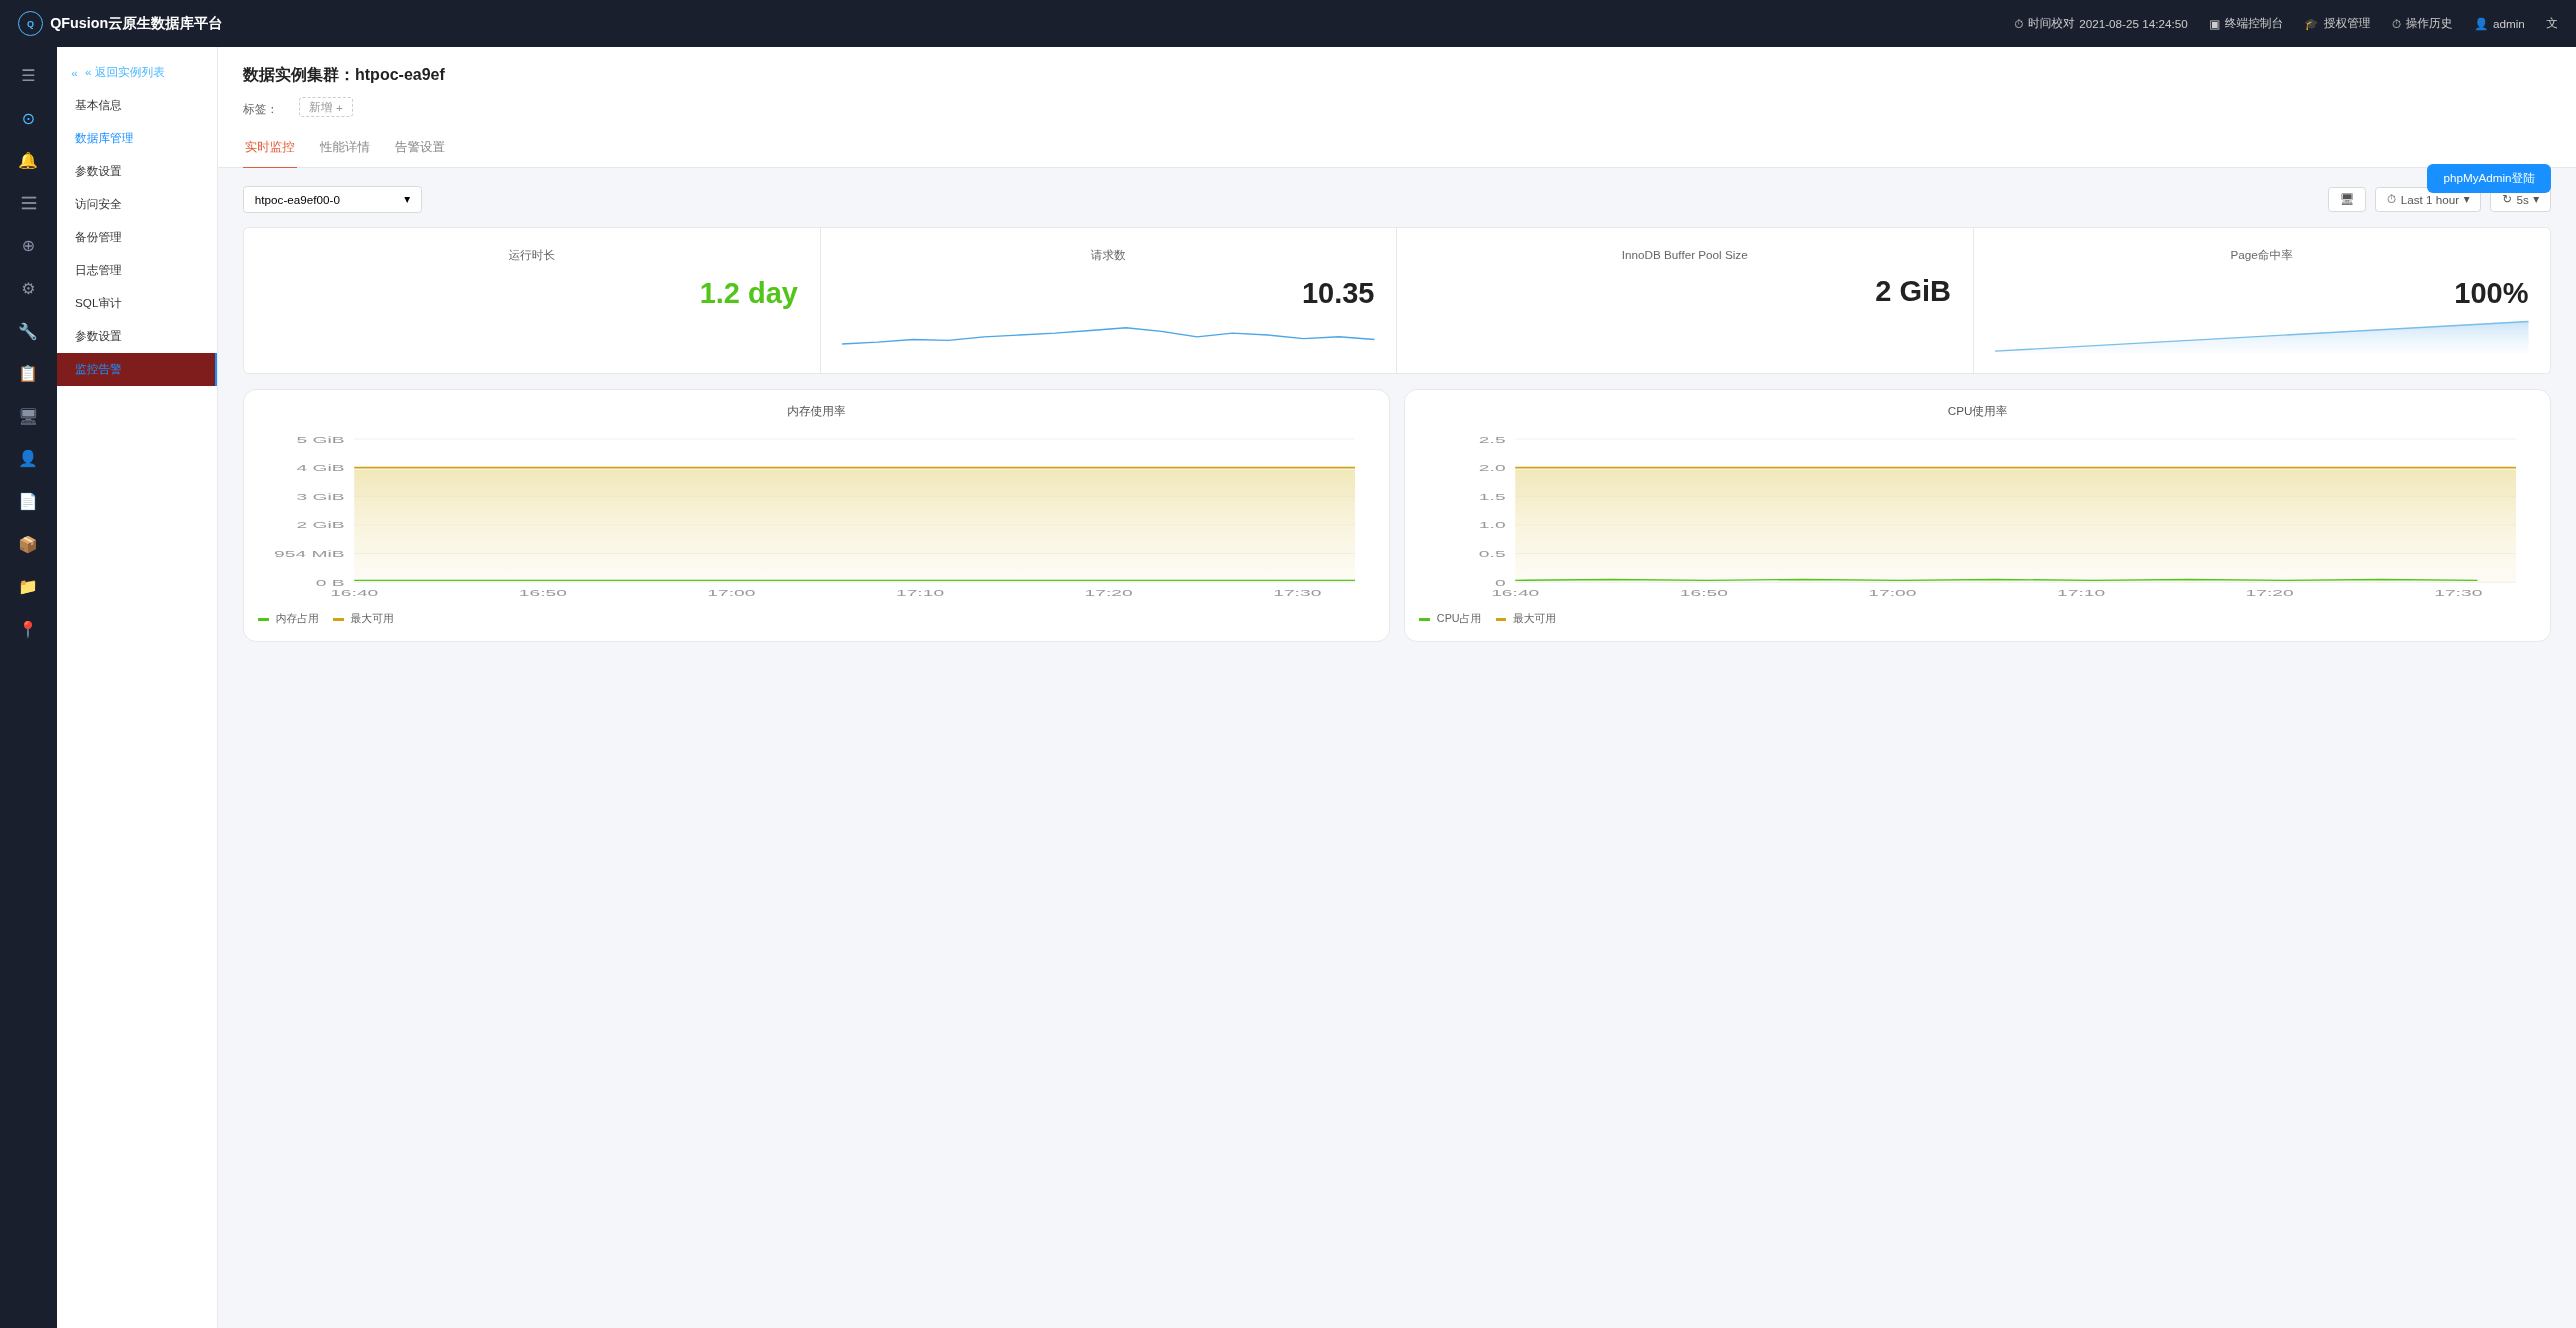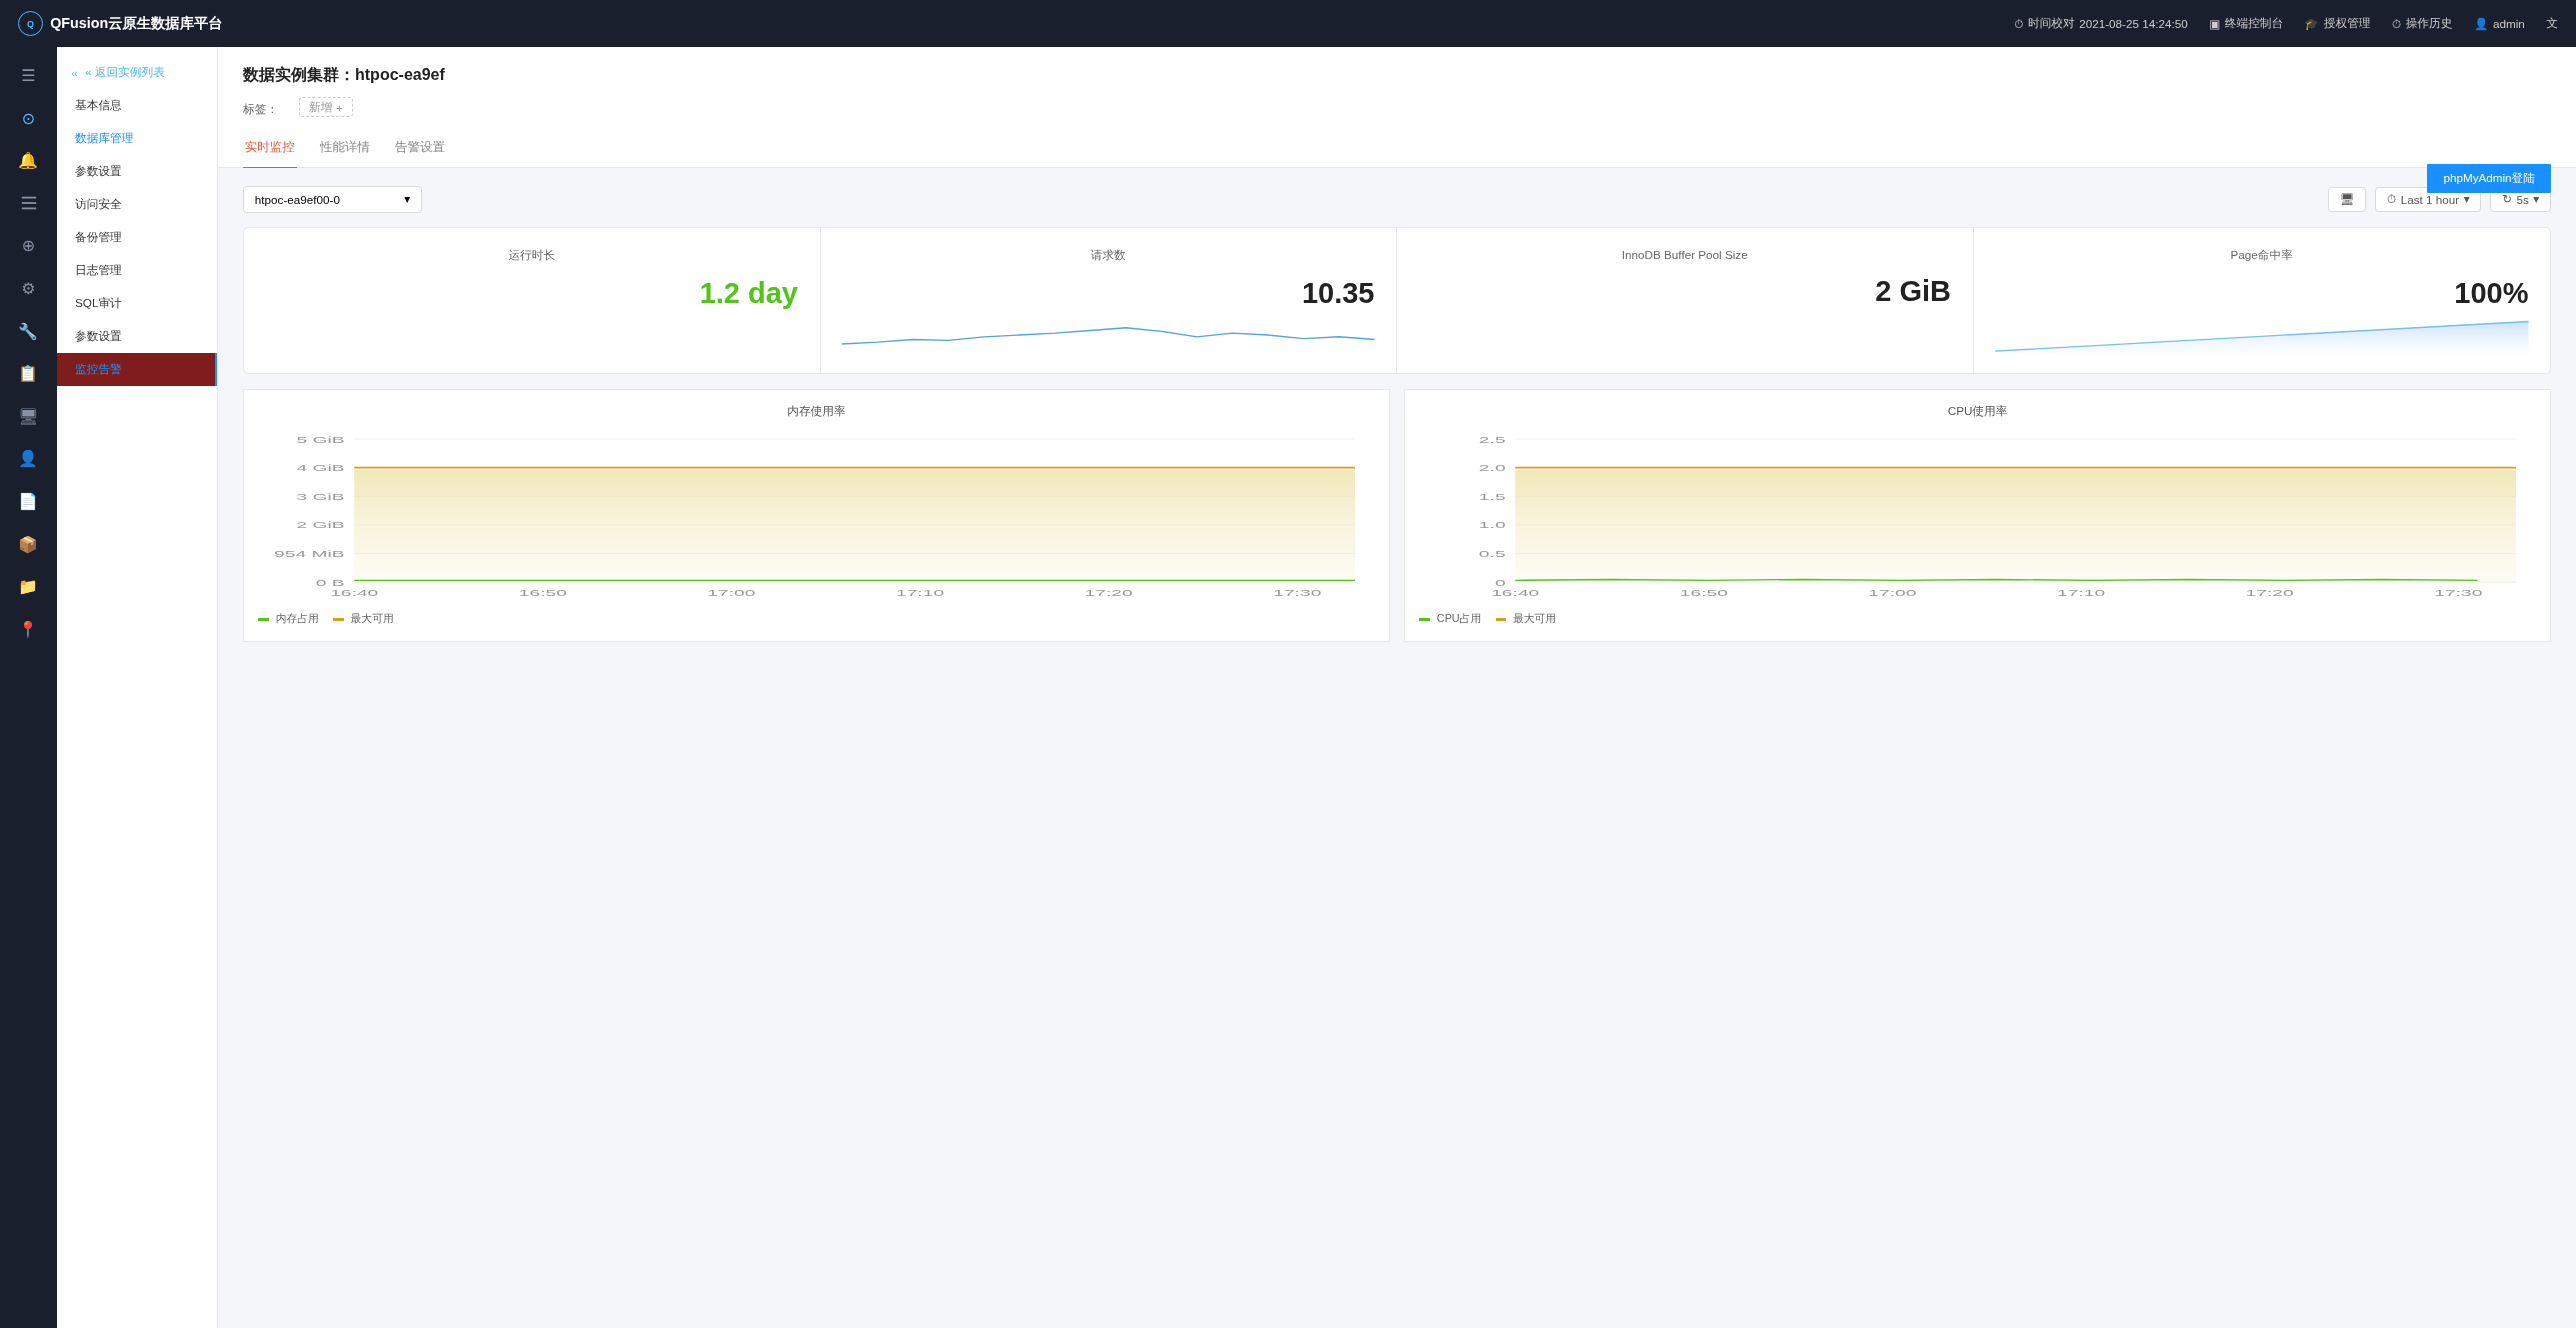--- a/index.html
+++ b/index.html
@@ -51,21 +51,21 @@
     .content { flex: 1; overflow-y: auto; background: #f5f6fa; }
     .content-header {
       background: #fff; padding: 18px 25px 0; border-bottom: 0.9px solid #e8e8e8;
     }
     .content-header-title { font-size: 16px; font-weight: 600; color: #222; margin-bottom: 10.8px; }
     .content-header-tags { display: flex; align-items: flex-end; gap: 21px; padding-bottom: 12.5px; }
     .tag-label { font-size: 11.7px; color: #666; }
     .tag-add { display: flex; align-items: center; gap: 3.6px; color: #999; font-size: 11.7px; cursor: pointer; border: 0.9px dashed #ccc; padding: 1.8px 9px; border-radius: 3.6px; }
     .phpmyadmin-btn {
       position: absolute; right: 25px; top: 117px;
-      background: #1890ff; color: #fff; border: none; padding: 7.2px 16px; border-radius: 1px; font-size: 11.7px; cursor: pointer;
+      background: #1890ff; color: #fff; border: none; padding: 7.2px 16px; border-radius: 6px; font-size: 11.7px; cursor: pointer;
     }
     .tabs { display: flex; gap: 21.5px; border-bottom: none; }
     .tab {
       padding: 9px 1.8px 10.8px; font-size: 12.5px; color: #888; cursor: pointer; border-bottom: 1.8px solid transparent; margin-bottom: -0.9px;
     }
     .tab.active { color: #e05c3a; border-bottom: 1.8px solid #e05c3a; }
 
     
     .monitoring-area { padding: 18px 25px; }
     .monitor-toolbar {
@@ -83,21 +83,21 @@
     .stats-row { display: grid; grid-template-columns: 1fr 1fr 1fr 1fr; gap: 0; margin-bottom: 0; border: 0.9px solid #e8e8e8; border-radius: 5.4px; overflow: hidden; background: #fff; }
     .stat-card { padding: 20px 21.5px; border-right: 0.9px solid #e8e8e8; }
     .stat-card:last-child { border-right: none; }
     .stat-title { font-size: 11.7px; color: #666; margin-bottom: 14.3px; text-align: center; }
     .stat-value { font-size: 29px; font-weight: 600; color: #222; text-align: right; }
     .stat-value.green { color: #52c41a; }
     .stat-chart { height: 36px; margin-top: 7.2px; }
 
     
     .charts-row { display: grid; grid-template-columns: 1fr 1fr; gap: 14.3px; margin-top: 14.3px; }
-    .chart-card { background: #fff; border: 0.9px solid #e8e8e8; border-radius: 0; padding: 14.3px; }
+    .chart-card { background: #fff; border: 0.9px solid #e8e8e8; border-radius: 13px; padding: 14.3px; }
     .chart-title { font-size: 11.7px; color: #555; text-align: center; margin-bottom: 10.8px; }
     .chart-area { position: relative; height: 179px; }
 
     
     svg { overflow: visible; }
   </style>
 </head>
 <body>
 
 <div class="topnav">

